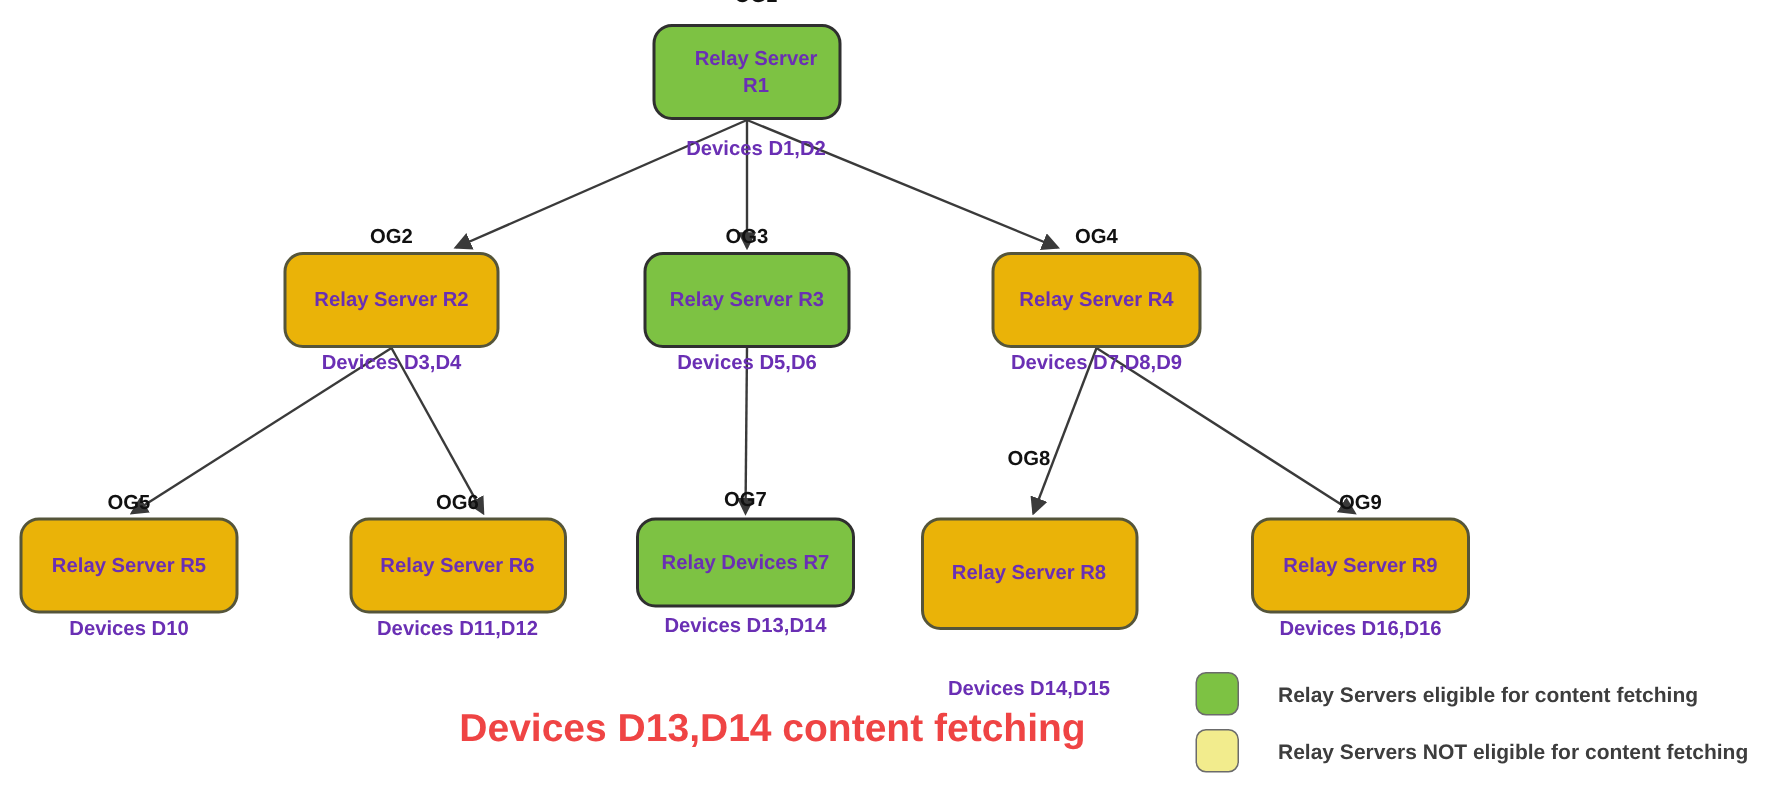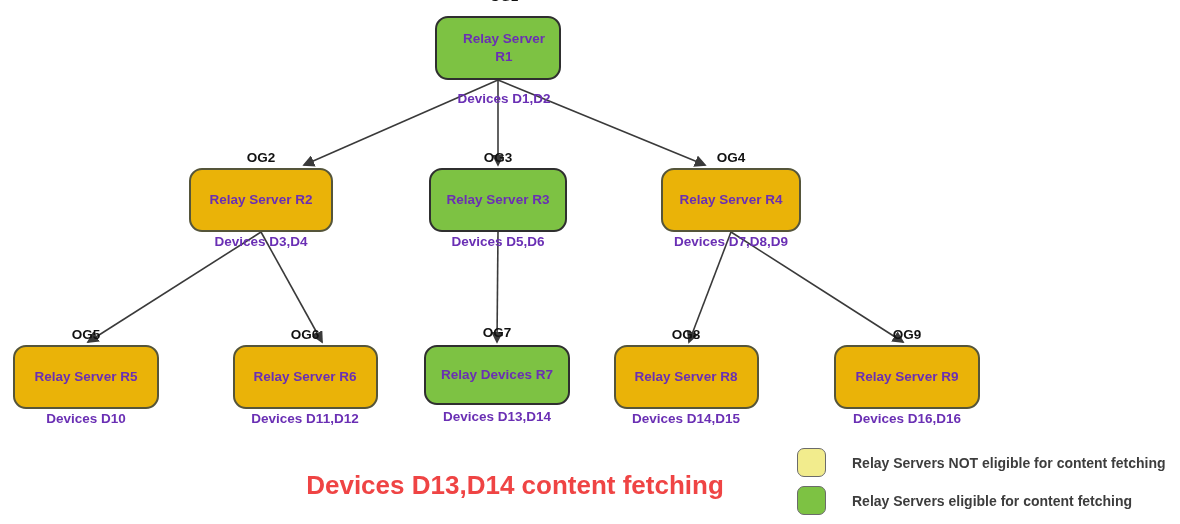--- a/index.html
+++ b/index.html
@@ -135,35 +135,35 @@
       <div class="node yellow" style="left: 232.5px; top: 345px; width: 145px; height: 64px;">
         <div class="title">OG6</div>
         <div class="line">Relay Server R6</div>
         <div class="line">Devices D11,D12</div>
       </div>
       <div class="node green" style="left: 424px; top: 345px; width: 146px; height: 60px;">
         <div class="title">OG7</div>
         <div class="line">Relay Devices R7</div>
         <div class="line">Devices D13,D14</div>
       </div>
-      <div class="node yellow" style="left: 613.5px; top: 345px; width: 145px; height: 64px;">
+      <div class="node yellow" style="left: 613.5px; top: 345px; width: 145px; height: 75px; gap: 34px;">
         <div class="title">OG8</div>
         <div class="line">Relay Server R8</div>
         <div class="line">Devices D14,D15</div>
       </div>
       <div class="node yellow" style="left: 834px; top: 345px; width: 146px; height: 64px; justify-content: center;">
         <div class="title">OG9</div>
         <div class="line">Relay Server R9</div>
         <div class="line">Devices D16,D16</div>
       </div>
     </div>
   <div class="caption">Devices D13,D14 content fetching</div>
   <div class="legend" id="legend">
       <div class="legend-item">
+        <div class="legend-swatch" style="background: rgb(125, 194, 67);"></div>
+        <div class="legend-label">Relay Servers eligible for content fetching</div>
+      </div>
+      <div class="legend-item">
         <div class="legend-swatch" style="background: rgb(242, 236, 141);"></div>
         <div class="legend-label">Relay Servers NOT eligible for content fetching</div>
-      </div>
-      <div class="legend-item">
-        <div class="legend-swatch" style="background: rgb(125, 194, 67);"></div>
-        <div class="legend-label">Relay Servers eligible for content fetching</div>
       </div>
     </div>
 </div>
 
 </body></html>

